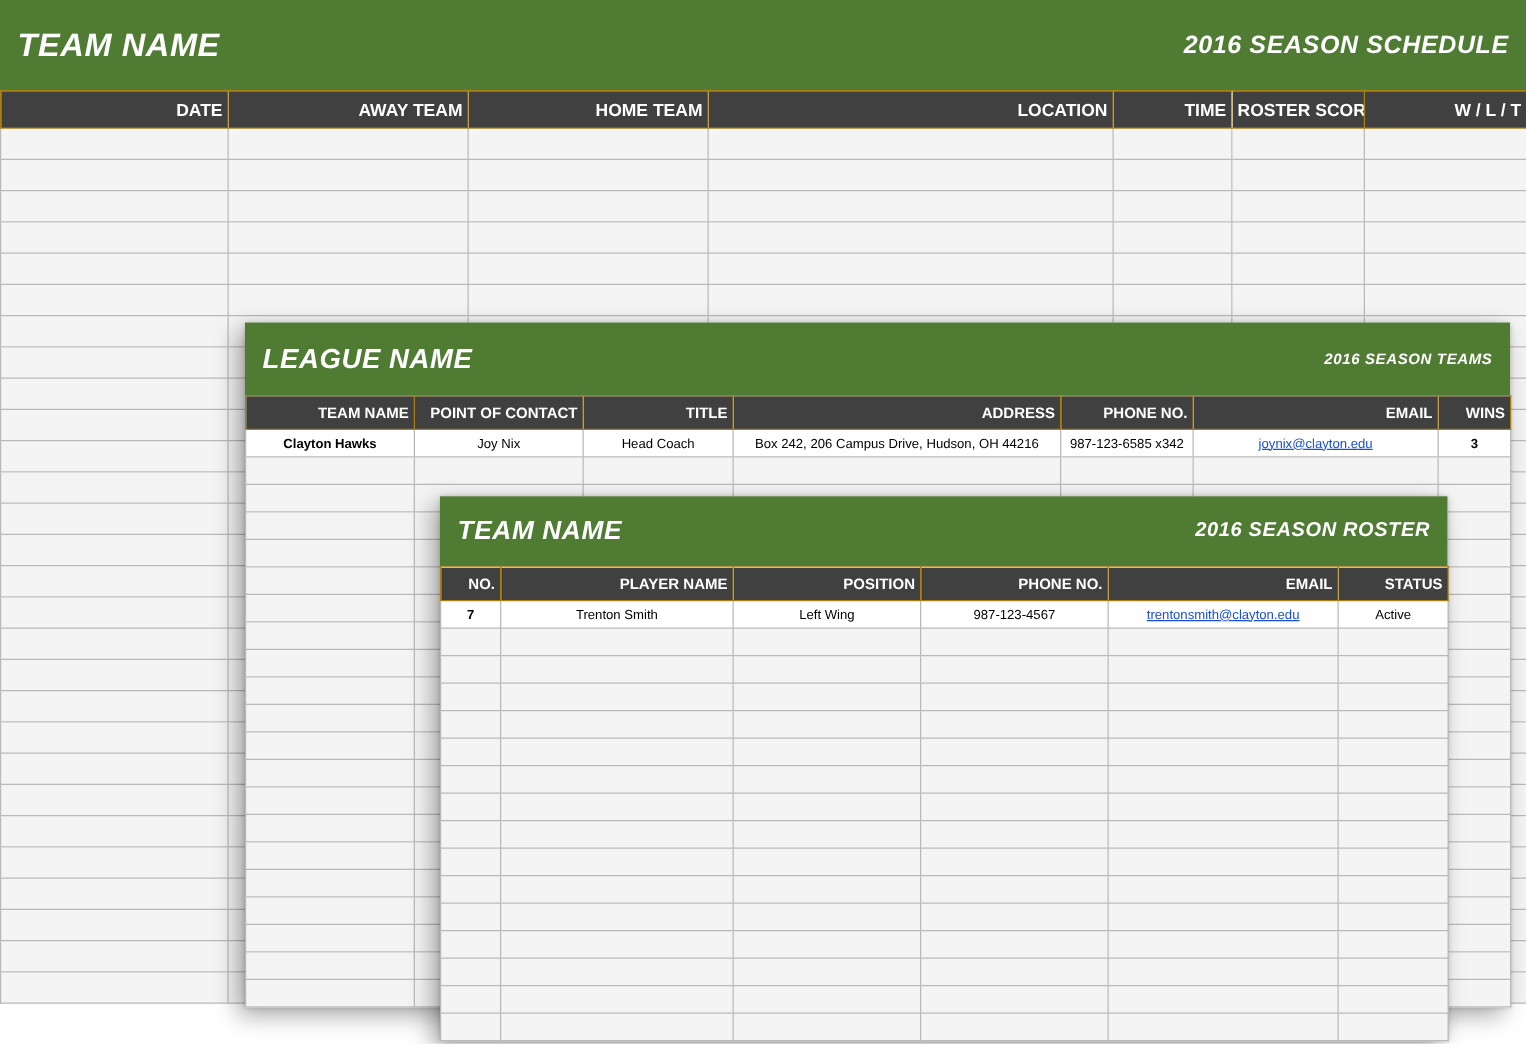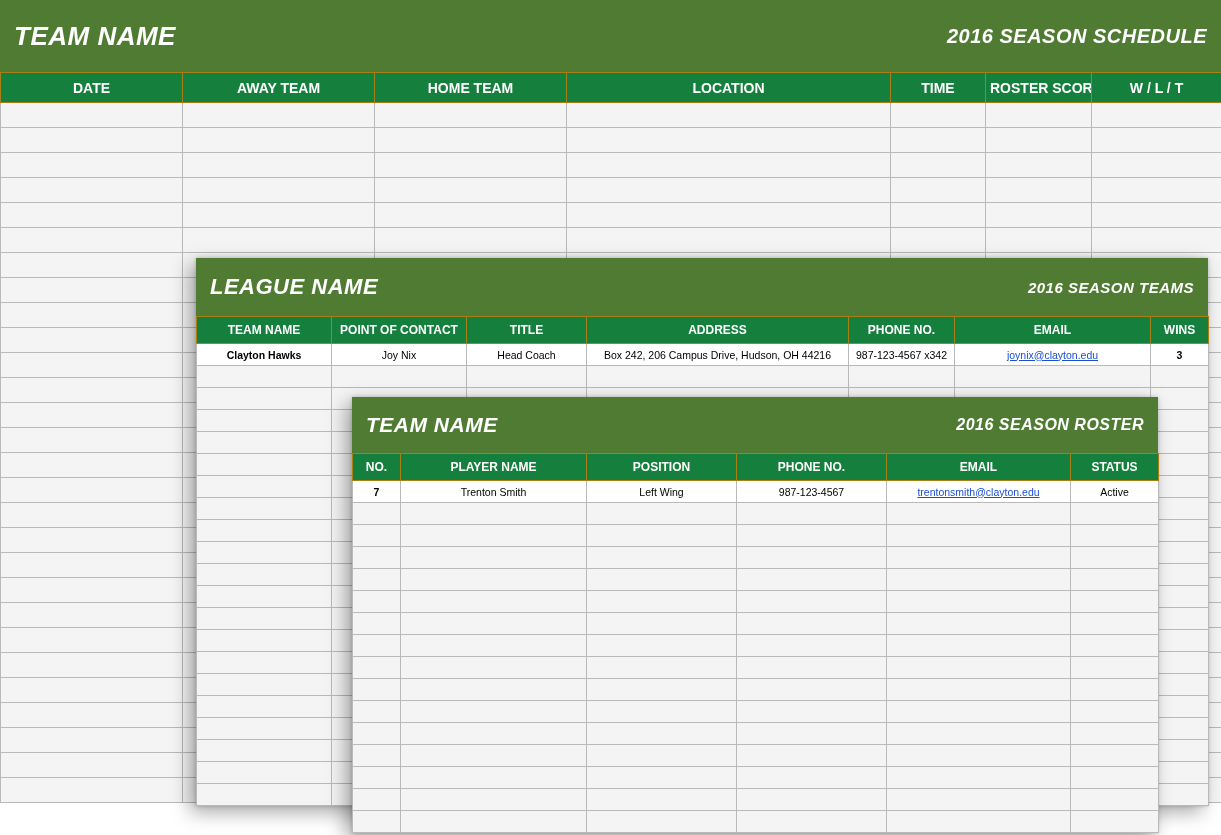--- a/index.html
+++ b/index.html
@@ -36,27 +36,27 @@
     font-weight: 900;
     font-style: italic;
     letter-spacing: 0.5px;
   }
   table {
     border-collapse: collapse;
     width: 100%;
     table-layout: fixed;
   }
   th {
-    background: #15803d;
+    background: #404040;
     color: #fff;
     font-weight: 700;
     font-size: 13px;
     padding: 6px 4px;
     border: 1px solid #a77f14;
-    text-align: center;
+    text-align: right;
     white-space: nowrap;
     overflow: hidden;
   }
   td {
     border: 1px solid #b9b9b9;
     background: #f4f4f4;
     height: 24px;
     font-size: 11px;
     text-align: center;
     padding: 0 4px;
@@ -77,21 +77,21 @@
   #sheet-schedule .banner { height: 72px; }
   #sheet-schedule .banner .title-left { font-size: 26px; }
   #sheet-schedule .banner .title-right { font-size: 20px; }
   #sheet-schedule th { height: 30px; font-size: 14px; }
   #sheet-schedule td { height: 25px; }
 
   
   #sheet-teams { left: 196px; top: 258px; width: 1012px; }
   #sheet-teams .banner { height: 58px; gap: 44px; }
   #sheet-teams .banner .title-left { font-size: 22px; }
-  #sheet-teams .banner .title-right { font-size: 15px; font-style: italic; }
+  #sheet-teams .banner .title-right { font-size: 12px; font-style: italic; }
   #sheet-teams th { height: 26px; font-size: 12px; }
   #sheet-teams td { height: 22px; font-size: 10.5px; }
 
   
   #sheet-roster { left: 352px; top: 397px; width: 806px; }
   #sheet-roster .banner { height: 56px; }
   #sheet-roster .banner .title-left { font-size: 21px; }
   #sheet-roster .banner .title-right { font-size: 16px; }
   #sheet-roster th { height: 25px; font-size: 12px; }
   #sheet-roster td { height: 22px; font-size: 10.5px; }
@@ -407,21 +407,21 @@
           <th>EMAIL</th>
           <th>WINS</th>
         </tr>
       </thead>
     <tbody id="teams-body">
         <tr>
           <td class="filled bold">Clayton Hawks</td>
           <td class="filled">Joy Nix</td>
           <td class="filled">Head Coach</td>
           <td class="filled">Box 242, 206 Campus Drive, Hudson, OH  44216</td>
-          <td class="filled">987-123-4567 x342</td>
+          <td class="filled">987-123-6585 x342</td>
           <td class="filled"><span class="link">joynix@clayton.edu</span></td>
           <td class="filled bold">3</td>
         </tr>
         <tr>
           <td></td>
           <td></td>
           <td></td>
           <td></td>
           <td></td>
           <td></td>

